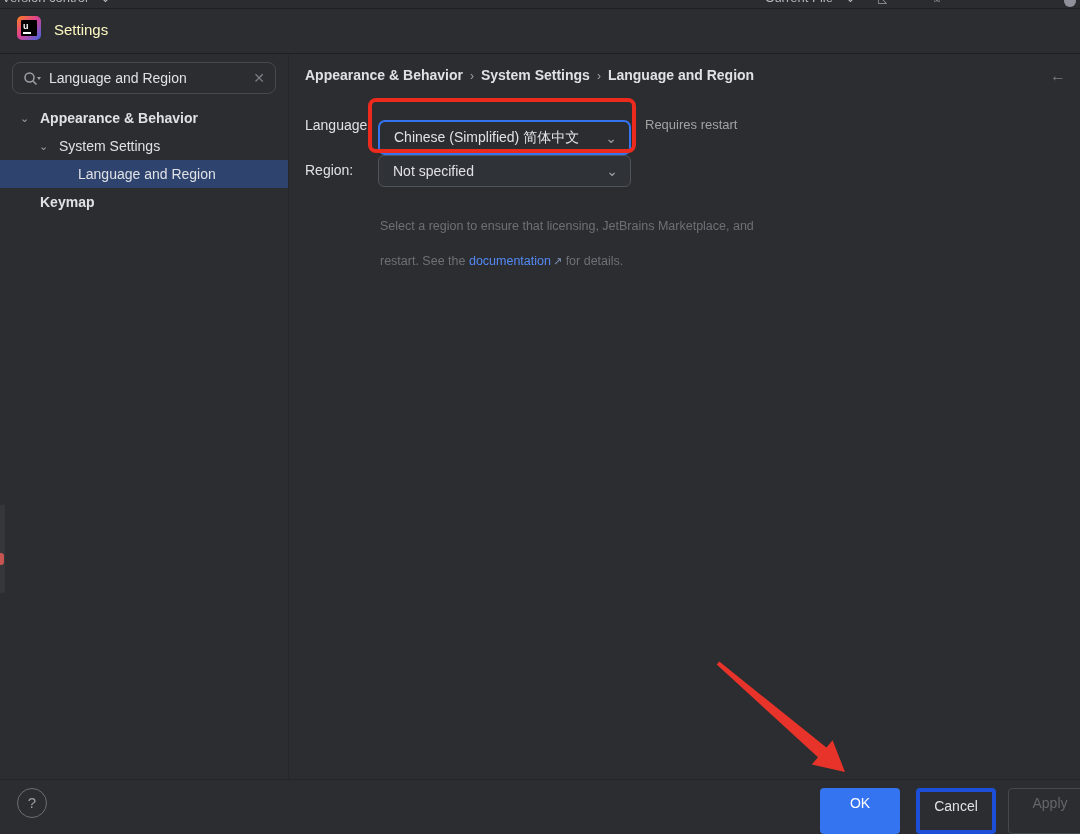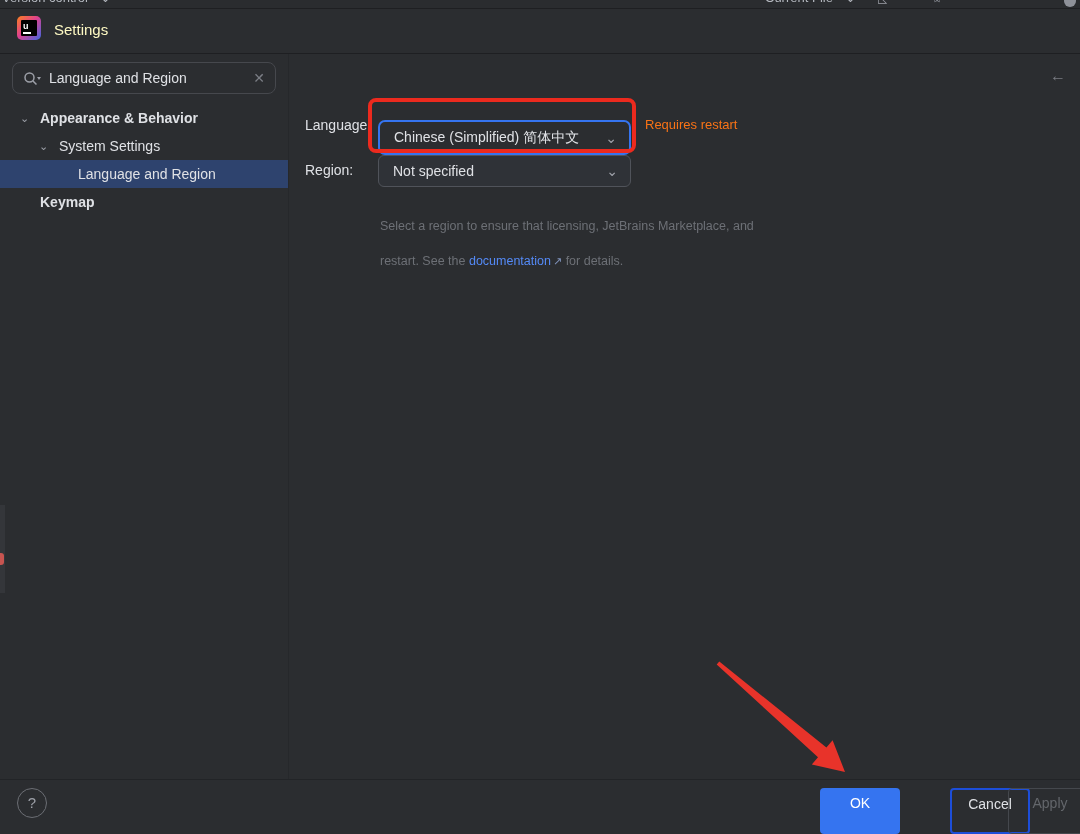--- a/index.html
+++ b/index.html
@@ -71,42 +71,42 @@
   .select { position:absolute; border-radius:6px; }
   .select-language { left:89px; top:66px; width:253px; height:35px;
     background:#2b2d30; border:2px solid #3574f0; border-radius:7px; }
   .select-region { left:89px; top:101px; width:253px; height:32px;
     background:#2f3237; border:1px solid #50535a; }
   .select-text { position:absolute; left:14px; top:50%; transform:translateY(-50%);
     font-size:14px; color:#dfe1e5; white-space:nowrap; }
   .select-chevron { position:absolute; right:12px; top:50%; transform:translateY(-50%);
     color:#9da0a8; }
 
-  .requires-restart { position:absolute; left:356px; top:63px; font-size:13px; color:#f97316; }
+  .requires-restart { position:absolute; left:356px; top:63px; font-size:13px; color:#a3a3a3; }
 
   .region-help { position:absolute; left:91px; top:140px; width:390px;
     font-size:12.5px; line-height:17.5px; color:#6d7076;margin-top:24px; }
   .doc-link { color:#548af7; text-decoration:none; }
   .ext-arrow { color:#7e90b8; font-size:11px; padding-left:2px; }
 
   
   .edge-strip { position:absolute; left:0; top:505px; width:5px; height:88px; background:#34363a; }
   .edge-red { position:absolute; left:0; top:553px; width:4px; height:12px;
     background:#c75450; border-radius:0 3px 3px 0; }
 
   
   .footer { position:absolute; left:0; top:779px; width:1080px; height:55px;
     background:#2b2d30; border-top:1px solid #222427; }
   .help-btn { position:absolute; left:17px; top:8px; width:30px; height:30px;
     border:1px solid #6b6e74; border-radius:50%; color:#9da0a8; font-size:15px;
     text-align:center; line-height:28px; }
   .btn { position:absolute; top:8px; height:46px; border-radius:4px; font-size:14px;
     text-align:center; line-height:28px; }
   .btn-ok { left:820px; width:80px; background:#3574f0; color:#ffffff; line-height:30px; }
-  .btn-cancel { left:950px; width:80px; background:transparent; border:2px solid #1d4ed8;
+  .btn-cancel { left:916px; width:80px; background:transparent; border:4px solid #1d4ed8;
     color:#dfe1e5; }
   .btn-apply { left:1008px; width:84px; background:transparent; border:1px solid #45484d;
     color:#63666b; }
 
   
   .anno-arrow { position:absolute; left:690px; top:648px; width:170px; height:135px;
     pointer-events:none; }
 
   svg.icon { display:block; }
 </style>
@@ -162,20 +162,23 @@
         <span class="tree-label" style="left:78px;">Language and Region</span>
       </div>
       <div class="tree-row">
         <span class="tree-label bold" style="left:40px;">Keymap</span>
       </div>
     </div>
   </div>
   <div class="vsep"></div>
 
   <div class="content">
+    <div class="breadcrumb">
+      <span>Appearance &amp; Behavior</span><span class="crumb-sep">›</span><span>System Settings</span><span class="crumb-sep">›</span><span>Language and Region</span>
+    </div>
     <span class="back-arrow">←</span>
 
     <div class="form-label lbl-language">Language</div>
 
     <div class="select select-language">
       <span class="select-text">Chinese (Simplified) 简体中文</span>
       <span class="select-chevron">⌄</span>
     </div>
     <div class="red-box"></div>
     <div class="requires-restart">Requires restart</div>

